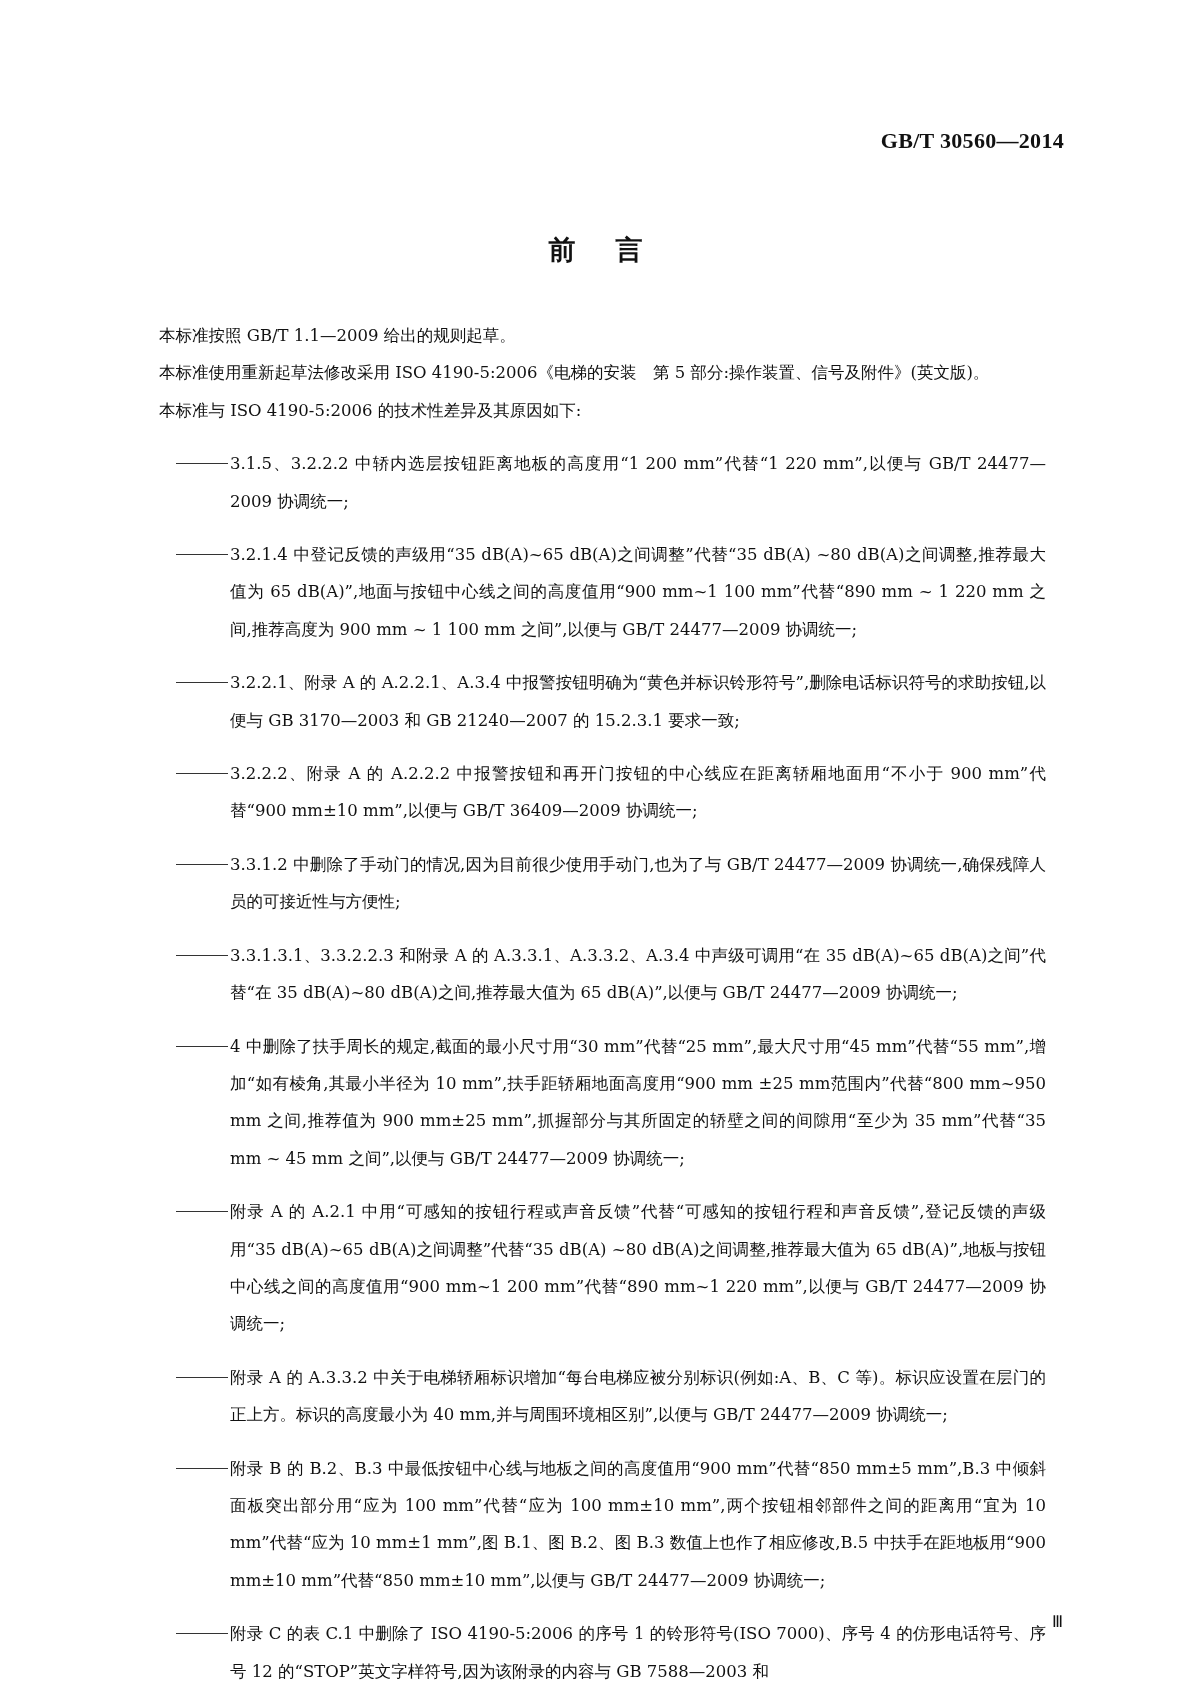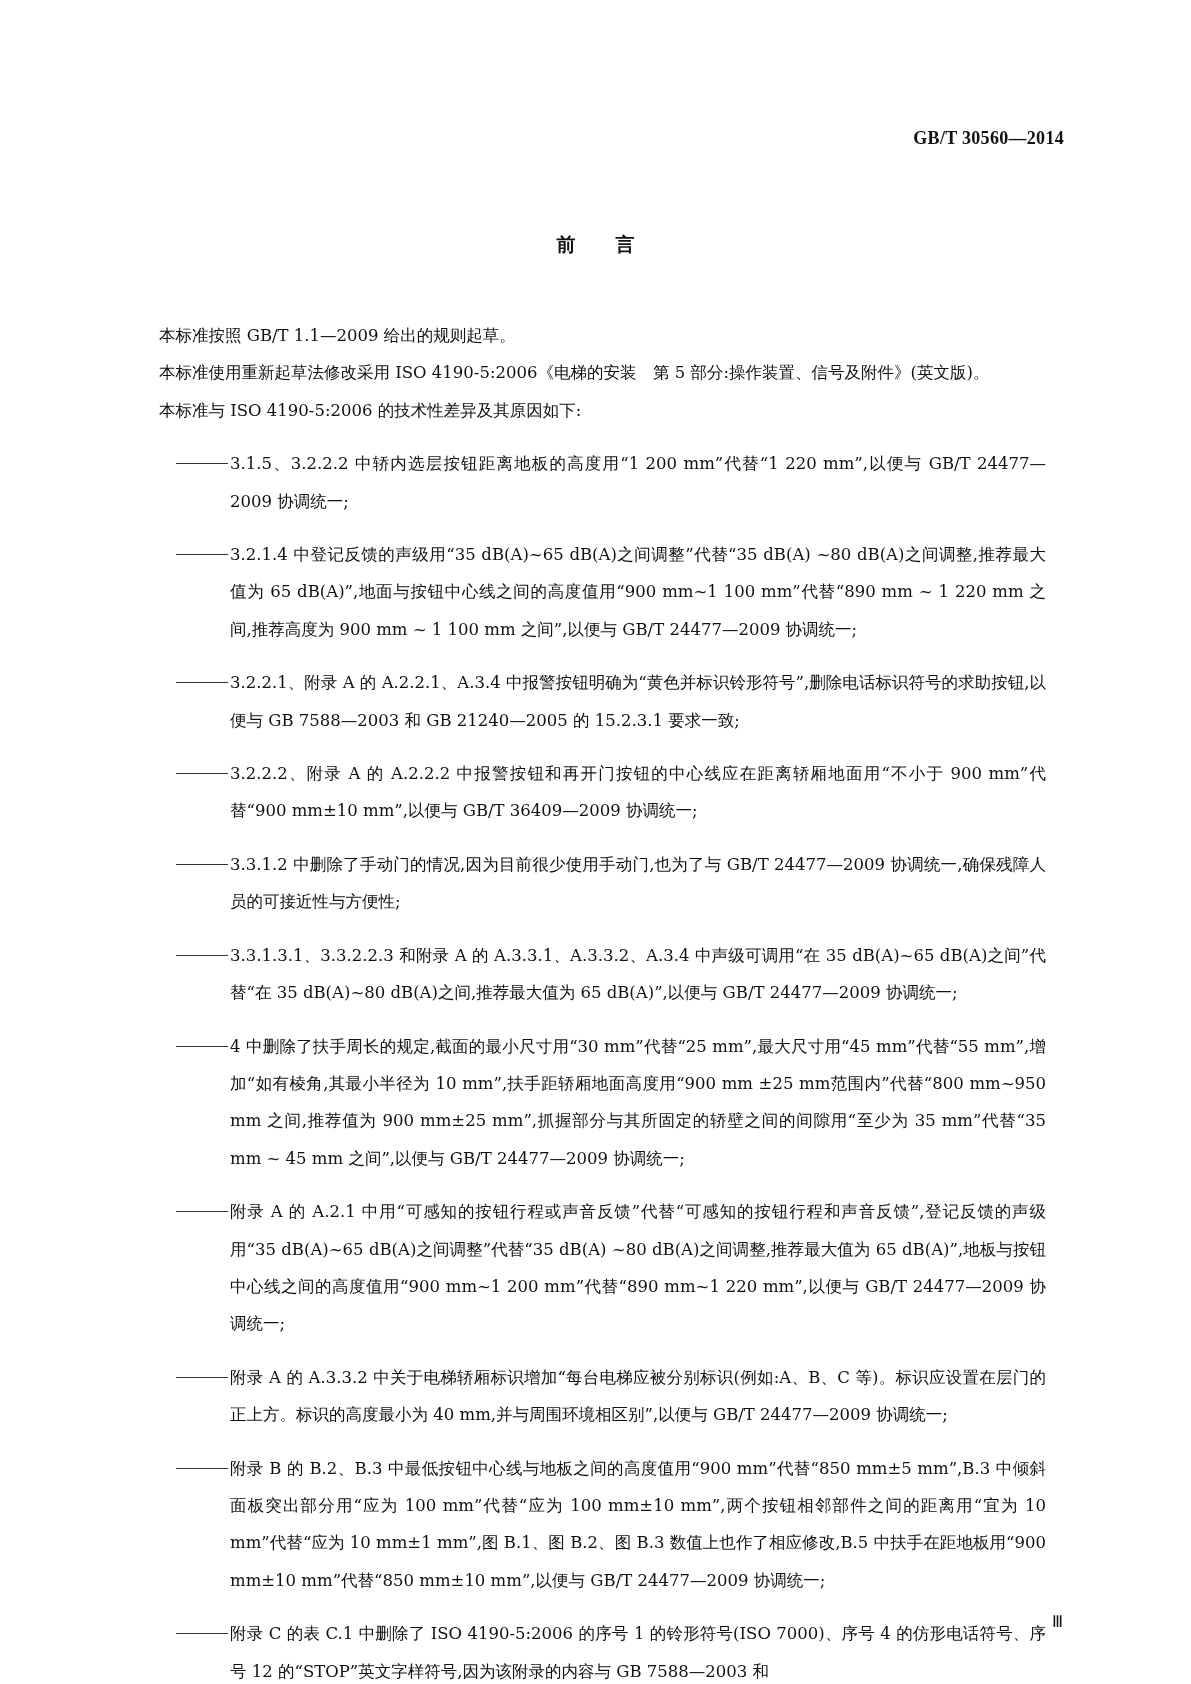--- a/index.html
+++ b/index.html
@@ -1,21 +1,21 @@
 <!DOCTYPE html>
 <html><head>
 <meta charset="utf-8">
 <style>
   html, body { margin: 0; padding: 0; background: #ffffff; }
   body { width: 1191px; height: 1684px; position: relative; overflow: hidden;
          font-family: "DejaVu Serif", "Liberation Serif", serif; color: #111; }
   .std-code { position: absolute; top: 128px; right: 127px; font-family: "Liberation Serif", serif;
-              font-weight: bold; font-size: 18px; letter-spacing: 0.3px; }
+              font-weight: bold; font-size: 22px; letter-spacing: 0.3px; }
   .title { position: absolute; top: 232px; left: 0; width: 100%; text-align: center;
-           font-size: 19px; font-weight: bold; letter-spacing: 40px; text-indent: 40px;
+           font-size: 27px; font-weight: bold; letter-spacing: 40px; text-indent: 40px;
            font-family: "DejaVu Sans", sans-serif; }
   .body { position: absolute; top: 317px; left: 125px; width: 937px; font-size: 16.5px; line-height: 37.4px; }
   .para { margin: 0; text-indent: 34px; text-align: justify; }
   .item { position: relative; padding-left: 89px; margin: 16px; text-align: justify; }
   .item .dash { position: absolute; left: 35px; top: 0; width: 54px; }
   .item .dash::before { content: ""; position: absolute; left: 0; right: 2px; top: 18px; height: 1.2px; background: #333; }
   .page-num { position: absolute; top: 1612px; right: 128px; font-size: 16px; font-family: "Liberation Serif", serif; }
 </style>
 </head>
 <body>
@@ -25,21 +25,21 @@
 <div class="title">前言</div>
 
 <div class="body">
   <p class="para">本标准按照 GB/T 1.1—2009 给出的规则起草。</p>
   <p class="para">本标准使用重新起草法修改采用 ISO 4190-5:2006《电梯的安装　第 5 部分:操作装置、信号及附件》(英文版)。</p>
   <p class="para">本标准与 ISO 4190-5:2006 的技术性差异及其原因如下:</p>
 
   <div>
     <div class="item"><span class="dash"></span><span>3.1.5、3.2.2.2 中轿内选层按钮距离地板的高度用“1 200 mm”代替“1 220 mm”,以便与 GB/T 24477—2009 协调统一;</span></div>
     <div class="item"><span class="dash"></span><span>3.2.1.4 中登记反馈的声级用“35 dB(A)~65 dB(A)之间调整”代替“35 dB(A) ~80 dB(A)之间调整,推荐最大值为 65 dB(A)”,地面与按钮中心线之间的高度值用“900 mm~1 100 mm”代替“890 mm ~ 1 220 mm 之间,推荐高度为 900 mm ~ 1 100 mm 之间”,以便与 GB/T 24477—2009 协调统一;</span></div>
-    <div class="item"><span class="dash"></span><span>3.2.2.1、附录 A 的 A.2.2.1、A.3.4 中报警按钮明确为“黄色并标识铃形符号”,删除电话标识符号的求助按钮,以便与 GB 7588—2003 和 GB 21240—2005 的 15.2.3.1 要求一致;</span></div>
+    <div class="item"><span class="dash"></span><span>3.2.2.1、附录 A 的 A.2.2.1、A.3.4 中报警按钮明确为“黄色并标识铃形符号”,删除电话标识符号的求助按钮,以便与 GB 3170—2003 和 GB 21240—2007 的 15.2.3.1 要求一致;</span></div>
     <div class="item"><span class="dash"></span><span>3.2.2.2、附录 A 的 A.2.2.2 中报警按钮和再开门按钮的中心线应在距离轿厢地面用“不小于 900 mm”代替“900 mm±10 mm”,以便与 GB/T 36409—2009 协调统一;</span></div>
     <div class="item"><span class="dash"></span><span>3.3.1.2 中删除了手动门的情况,因为目前很少使用手动门,也为了与 GB/T 24477—2009 协调统一,确保残障人员的可接近性与方便性;</span></div>
     <div class="item"><span class="dash"></span><span>3.3.1.3.1、3.3.2.2.3 和附录 A 的 A.3.3.1、A.3.3.2、A.3.4 中声级可调用“在 35 dB(A)~65 dB(A)之间”代替“在 35 dB(A)~80 dB(A)之间,推荐最大值为 65 dB(A)”,以便与 GB/T 24477—2009 协调统一;</span></div>
     <div class="item"><span class="dash"></span><span>4 中删除了扶手周长的规定,截面的最小尺寸用“30 mm”代替“25 mm”,最大尺寸用“45 mm”代替“55 mm”,增加“如有棱角,其最小半径为 10 mm”,扶手距轿厢地面高度用“900 mm ±25 mm范围内”代替“800 mm~950 mm 之间,推荐值为 900 mm±25 mm”,抓握部分与其所固定的轿壁之间的间隙用“至少为 35 mm”代替“35 mm ~ 45 mm 之间”,以便与 GB/T 24477—2009 协调统一;</span></div>
     <div class="item"><span class="dash"></span><span>附录 A 的 A.2.1 中用“可感知的按钮行程或声音反馈”代替“可感知的按钮行程和声音反馈”,登记反馈的声级用“35 dB(A)~65 dB(A)之间调整”代替“35 dB(A) ~80 dB(A)之间调整,推荐最大值为 65 dB(A)”,地板与按钮中心线之间的高度值用“900 mm~1 200 mm”代替“890 mm~1 220 mm”,以便与 GB/T 24477—2009 协调统一;</span></div>
     <div class="item"><span class="dash"></span><span>附录 A 的 A.3.3.2 中关于电梯轿厢标识增加“每台电梯应被分别标识(例如:A、B、C 等)。标识应设置在层门的正上方。标识的高度最小为 40 mm,并与周围环境相区别”,以便与 GB/T 24477—2009 协调统一;</span></div>
     <div class="item"><span class="dash"></span><span>附录 B 的 B.2、B.3 中最低按钮中心线与地板之间的高度值用“900 mm”代替“850 mm±5 mm”,B.3 中倾斜面板突出部分用“应为 100 mm”代替“应为 100 mm±10 mm”,两个按钮相邻部件之间的距离用“宜为 10 mm”代替“应为 10 mm±1 mm”,图 B.1、图 B.2、图 B.3 数值上也作了相应修改,B.5 中扶手在距地板用“900 mm±10 mm”代替“850 mm±10 mm”,以便与 GB/T 24477—2009 协调统一;</span></div>
     <div class="item"><span class="dash"></span><span>附录 C 的表 C.1 中删除了 ISO 4190-5:2006 的序号 1 的铃形符号(ISO 7000)、序号 4 的仿形电话符号、序号 12 的“STOP”英文字样符号,因为该附录的内容与 GB 7588—2003 和</span></div>
   </div>
 </div>

